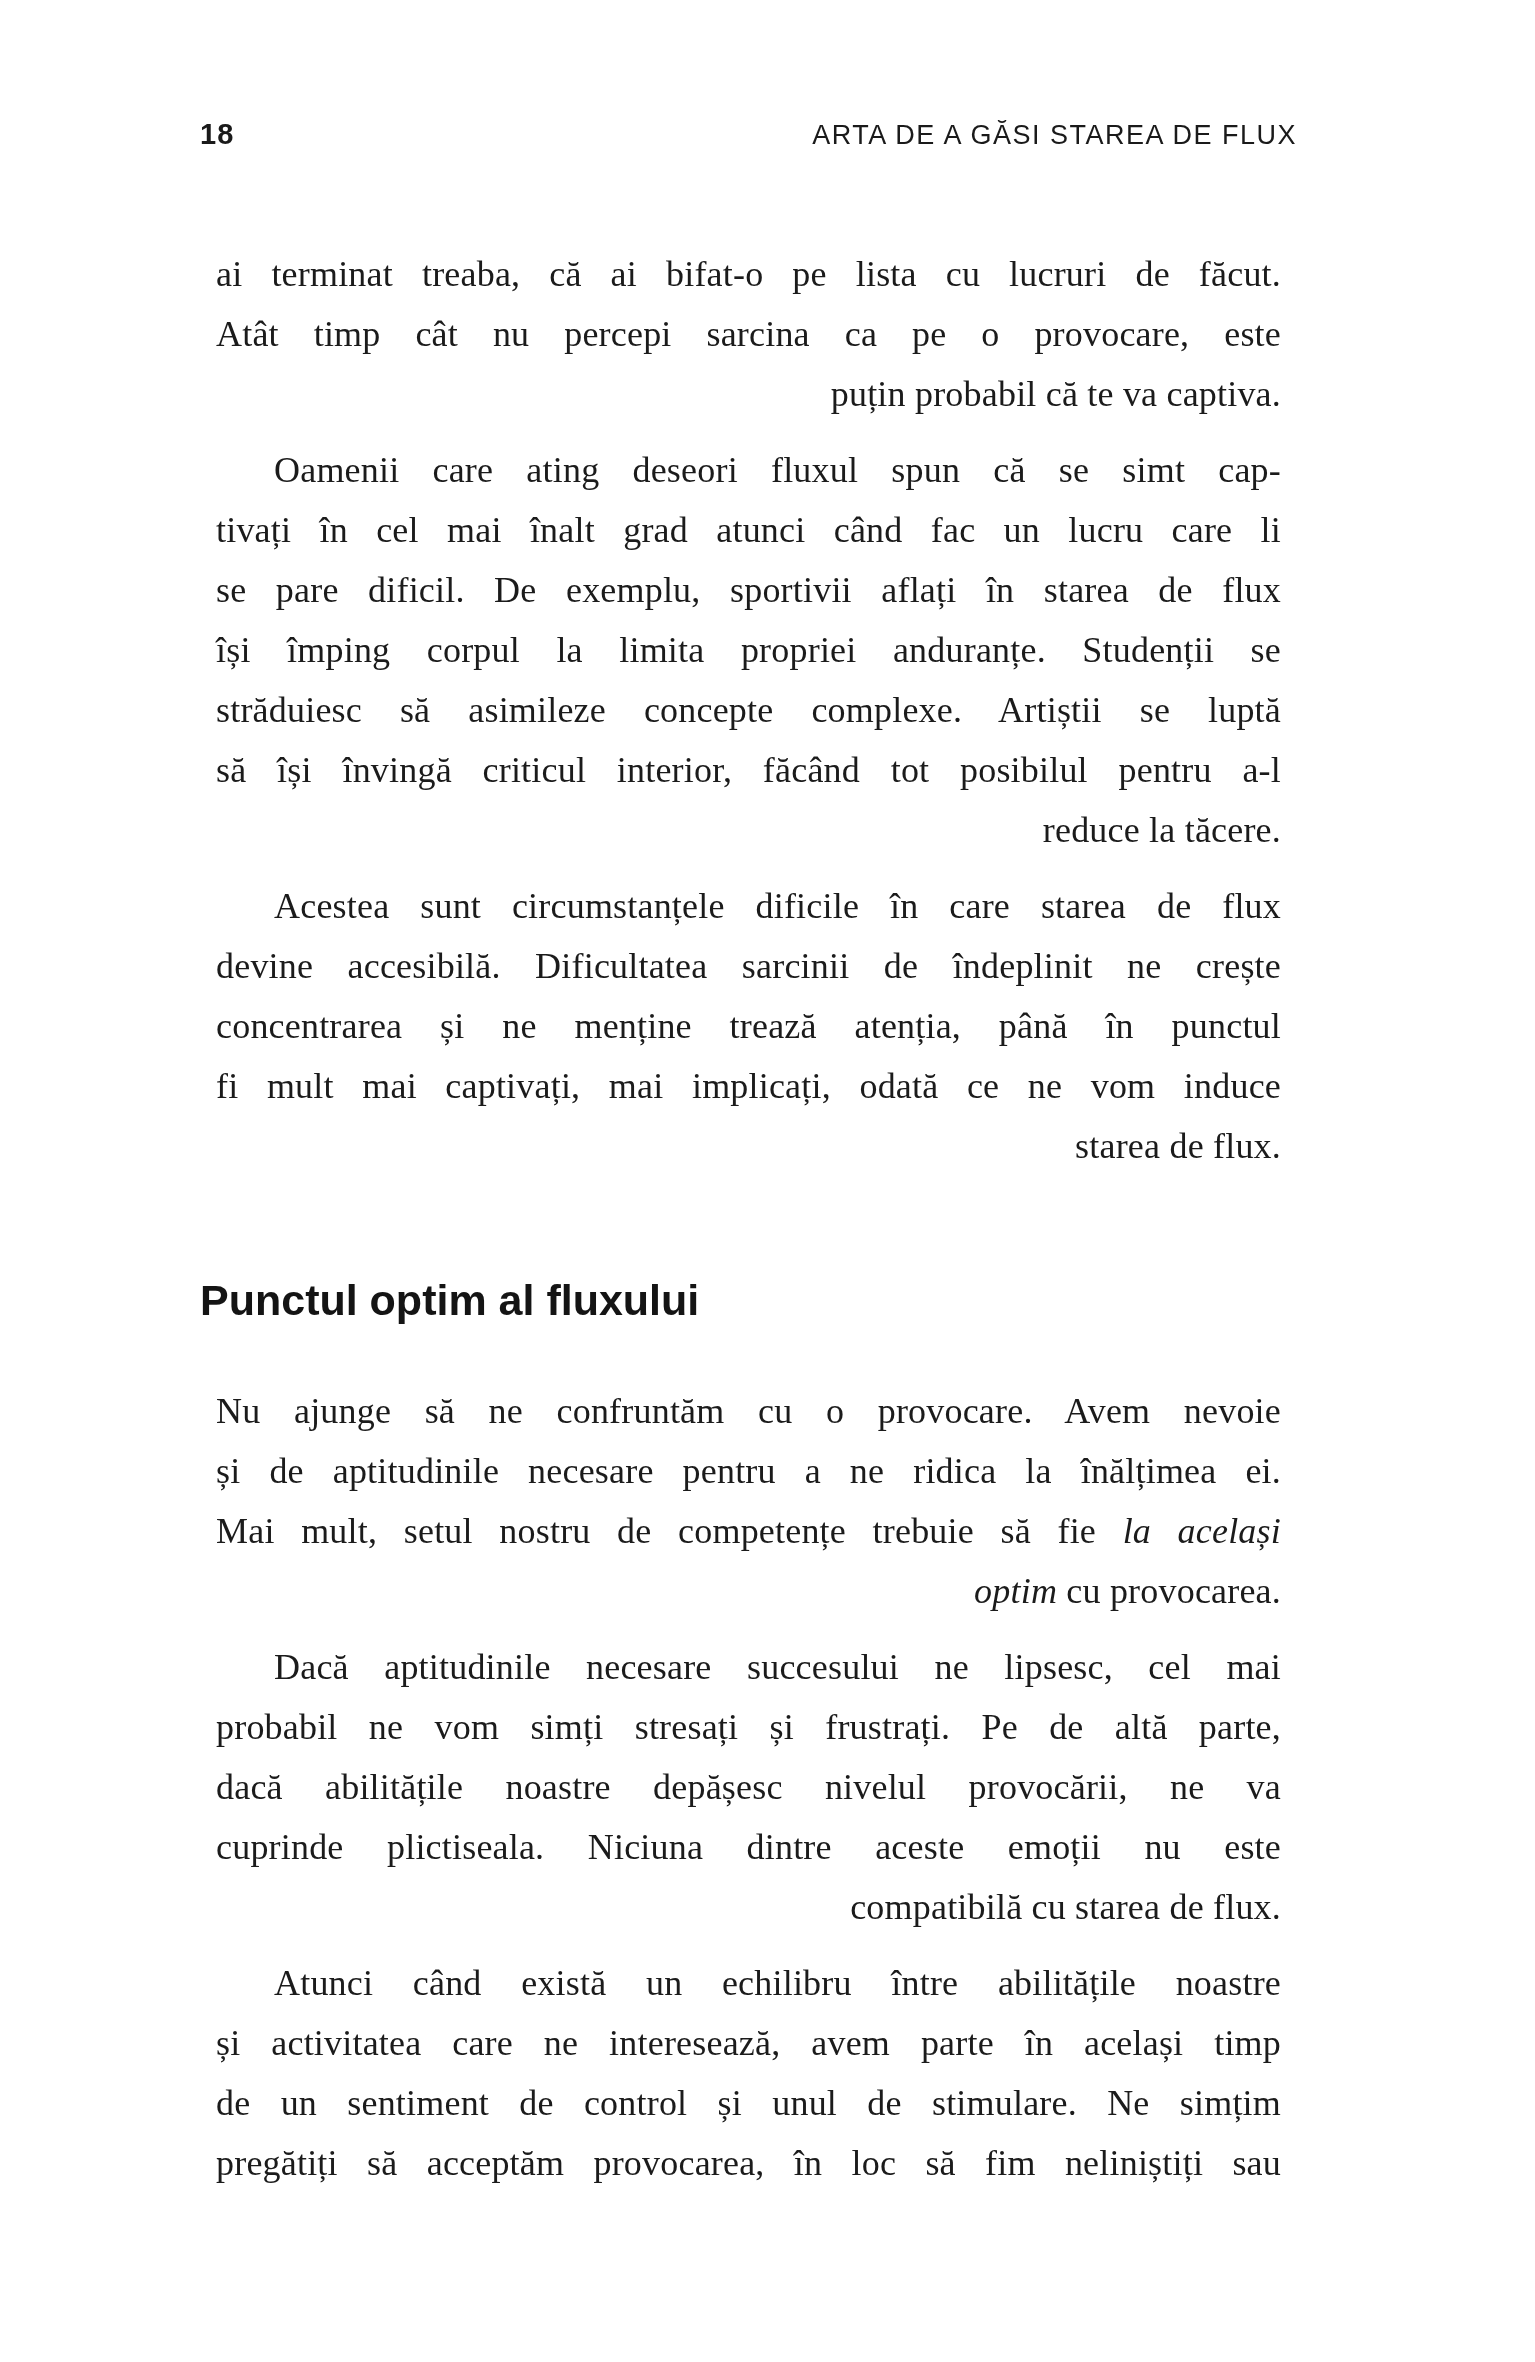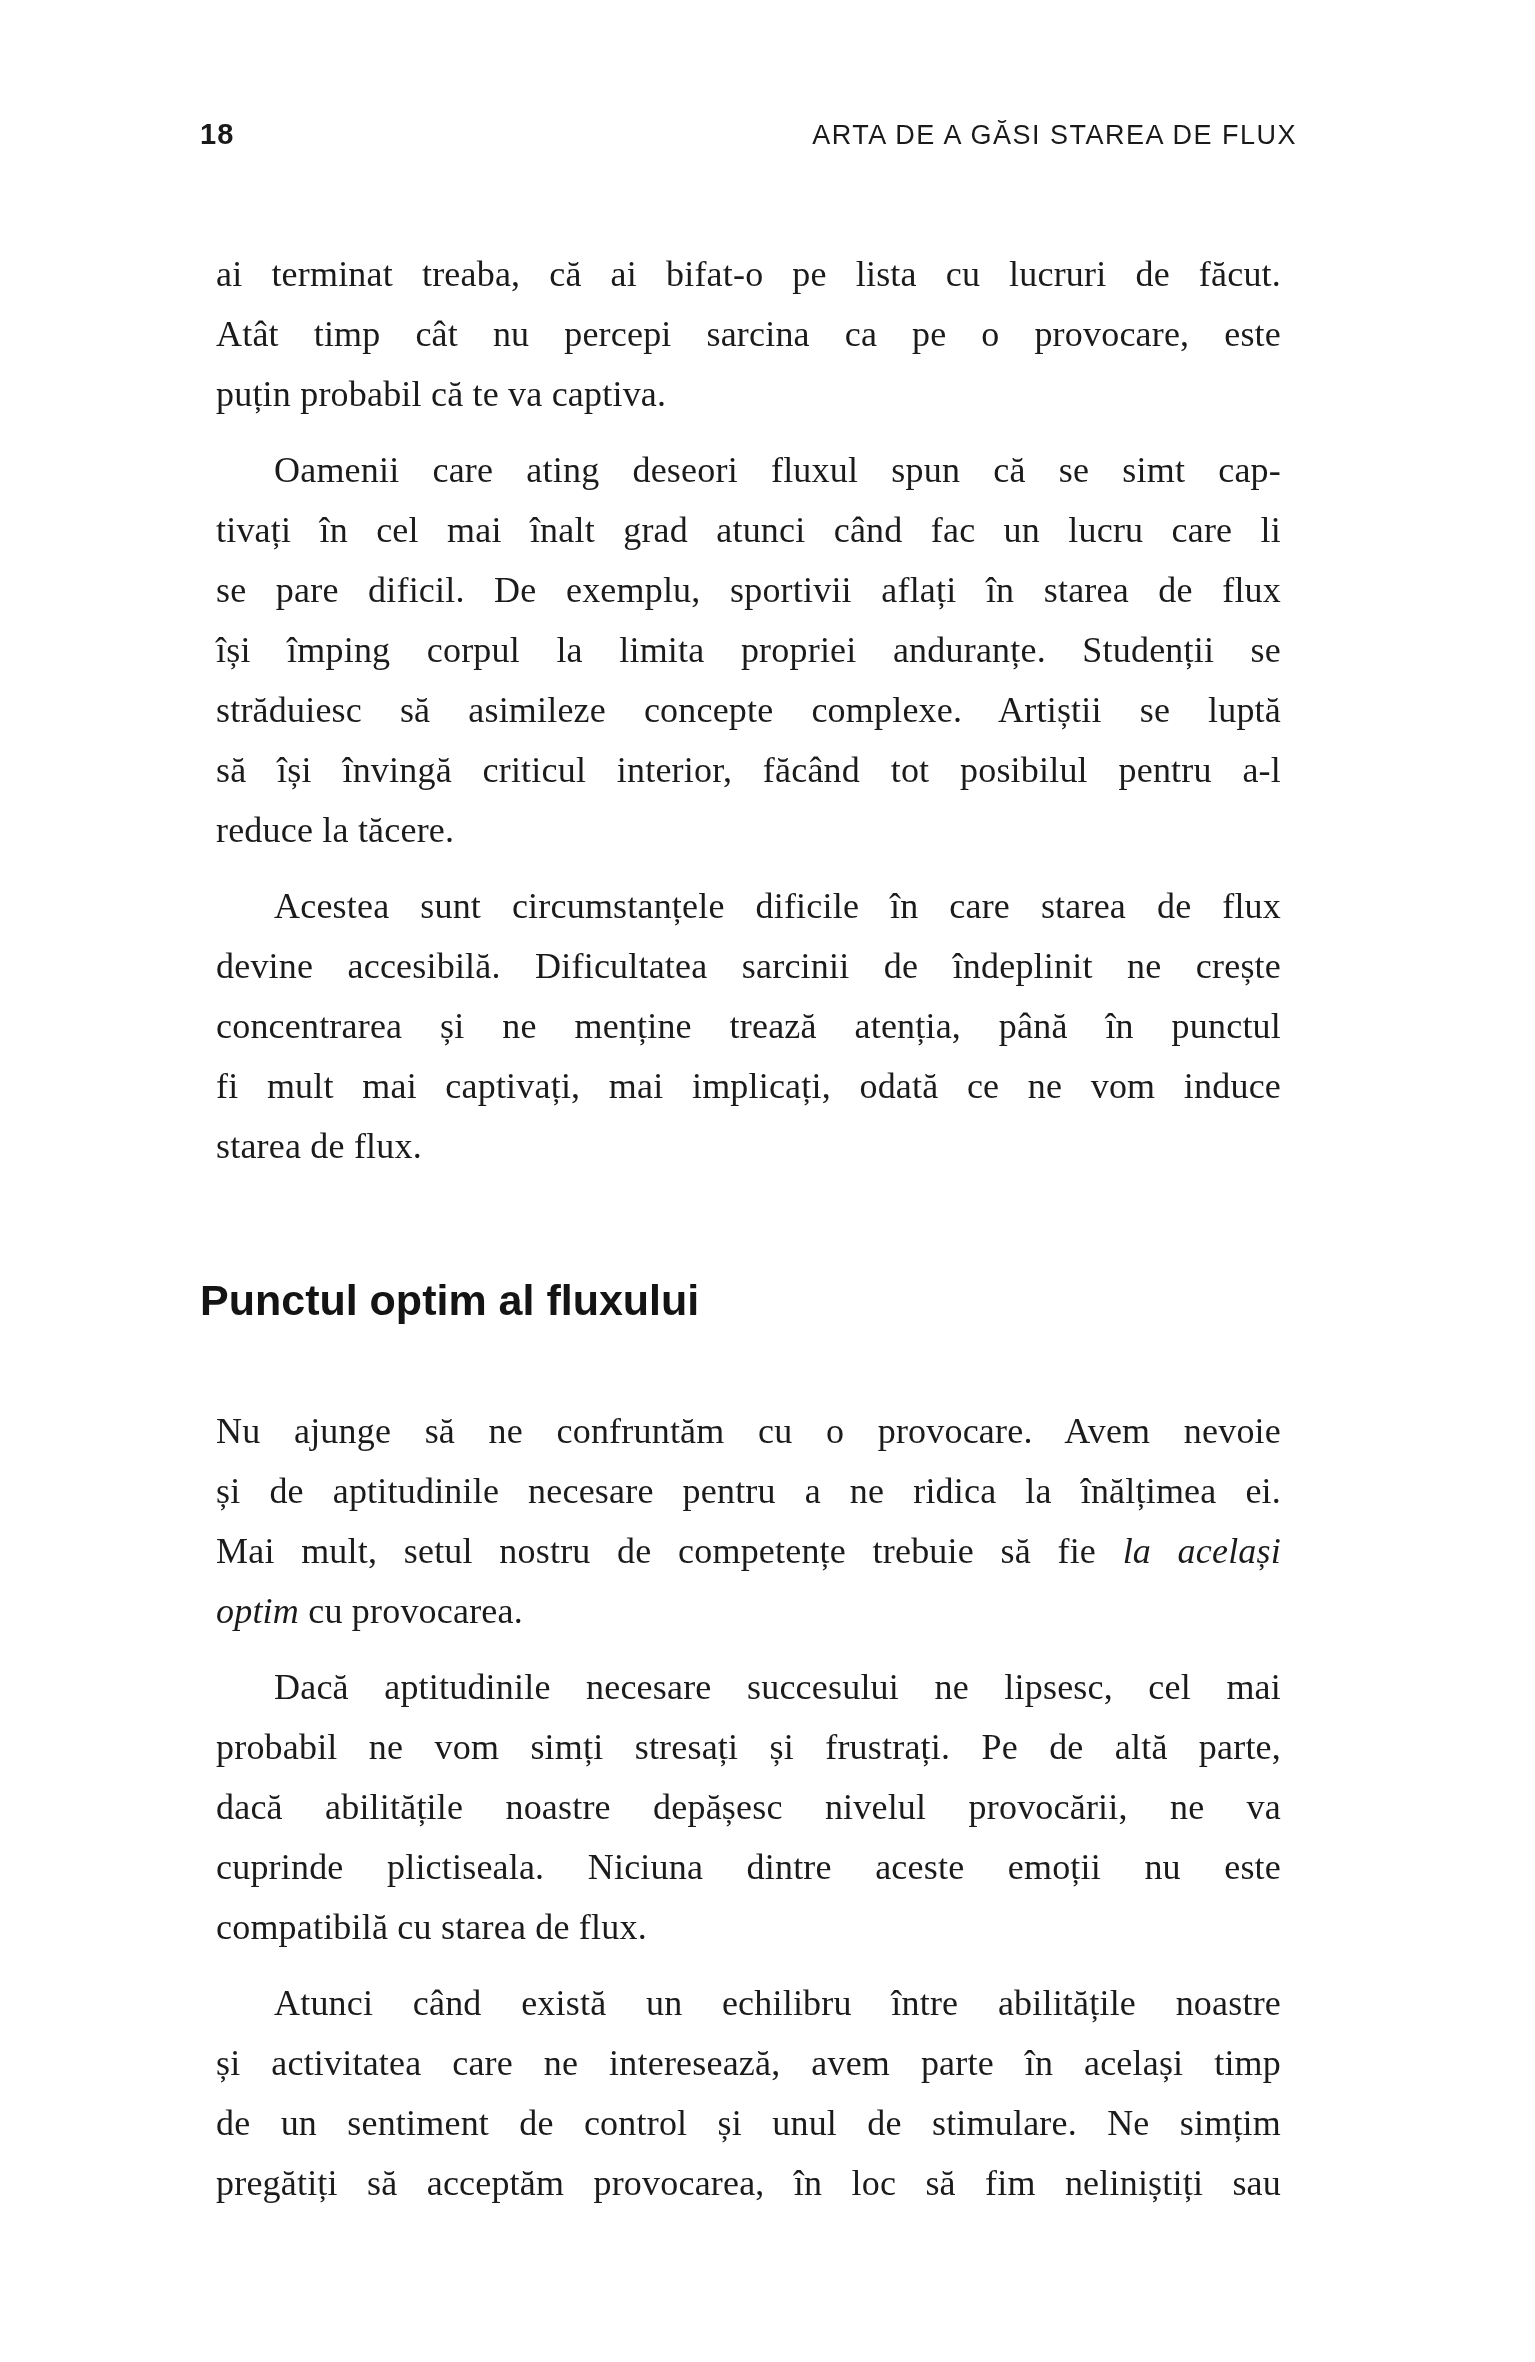--- a/index.html
+++ b/index.html
@@ -37,33 +37,33 @@
     margin-left: 46px;
   }
   .body-text {
     position: absolute;
     left: 200px; width: 1097px; top: 228px;
     font-size: 36px;
     line-height: 60px;
     letter-spacing: 0.2px;
   }
   .paragraph { margin: 16px; }
-  .line { text-align: left; }
+  .line { text-align: right; }
   .line.just {
     text-align: justify;
     text-align-last: justify;
   }
   .line.first { text-indent: 58px; }
   .it { font-style: italic; }
   .section-heading {
     font-family: "Liberation Sans", sans-serif;
     font-weight: 700;
     font-size: 43px;
     line-height: 58px;
-    margin: 95px 0 72px 0;
+    margin: 95px 0 52px 0;
     letter-spacing: 0;
     color: #141414;
   }
 </style>
 </head>
 <body>
 
 <div class="page">
   <div class="page-header">
     <span class="page-number">18</span>

